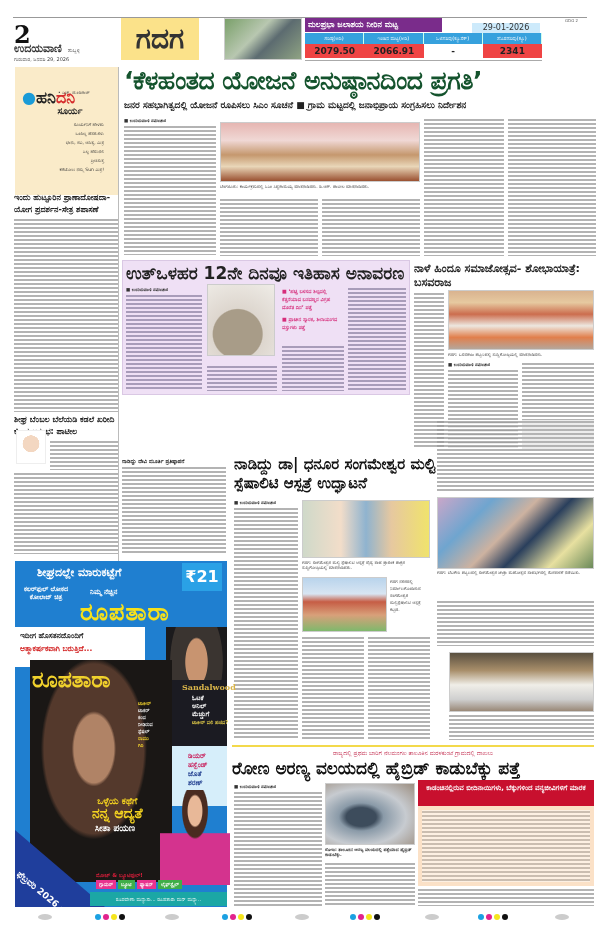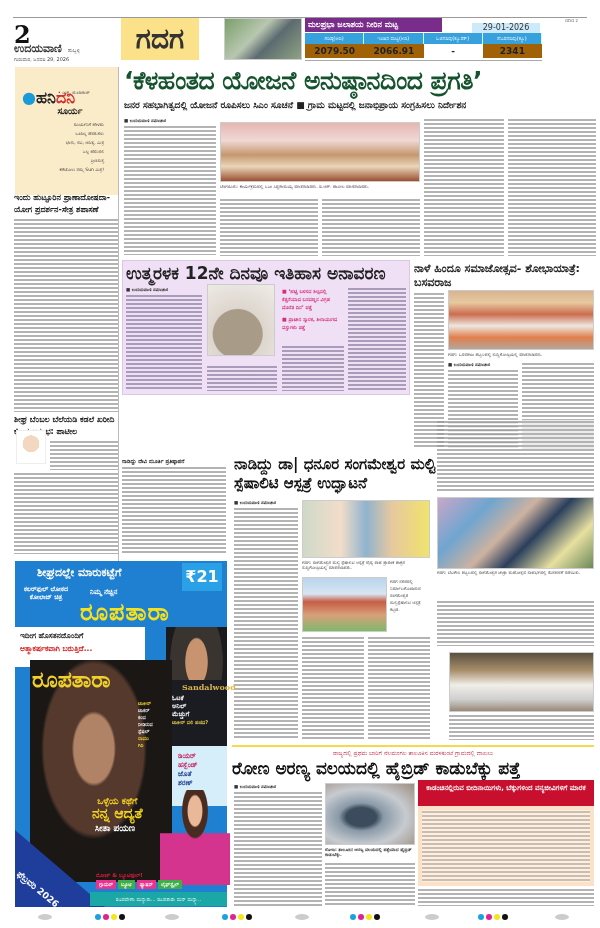--- a/index.html
+++ b/index.html
@@ -13,21 +13,21 @@
 .pgnum{left:14px;top:20px;font:bold 24px "DejaVu Serif",serif;color:#111}
 .paper{left:14px;top:42px;font:bold 11px "DejaVu Sans",sans-serif;color:#333}
 .paper small{font-size:5px;font-weight:normal;margin-left:6px}
 .pdate{left:14px;top:56px;font-size:5px;color:#444}
 .city{left:121px;top:18px;width:78px;height:42px;background:#fbe28a;display:flex;align-items:center;justify-content:center;font:bold 28px "DejaVu Sans",sans-serif;color:#333}
 .damphoto{left:224px;top:18px;width:78px;height:42px;background:linear-gradient(135deg,#7aa06a 0%,#b8c7b0 40%,#5c6b70 60%,#8fa383 100%)}
 .dam-title{left:305px;top:18px;width:137px;height:14px;background:#7a2c8b;color:#fff;font-size:8px;font-weight:bold;padding-left:3px;line-height:14px;white-space:nowrap;overflow:hidden}
 .dam-date{left:472px;top:23px;width:68px;height:10px;background:#cdeafb;font-size:8px;text-align:center;line-height:10px;color:#333}
 .dam-head{left:305px;top:33px;width:237px;height:11px;background:#36a1dd;display:flex}
 .dam-head span{flex:1;color:#fff;font-size:5px;text-align:center;line-height:11px;border-right:1px solid #cfe;}
-.dam-vals{left:305px;top:44px;width:237px;height:14px;display:flex;background:#a16207}
+.dam-vals{left:305px;top:44px;width:237px;height:14px;display:flex;background:#ef4444}
 .dam-vals span{flex:1;text-align:center;font-size:9px;font-weight:bold;line-height:14px;color:#222}
 .dam-vals span:nth-child(3){background:#fff}
 .gdg{left:565px;top:18px;font-size:4px;color:#666}
 .hdr-rule2{left:305px;right:58px;top:60px;height:1px;background:#aaa}
 
 .lcol-box{left:15px;top:67px;width:104px;height:128px;background:#faebc9}
 .hd-title{left:22px;top:88px;font:bold 16px "DejaVu Sans",sans-serif;color:#222}
 .hd-title .drop{color:#1a9bd7}
 .hd-title .red{color:#d62d2d}
 .hd-author{left:58px;top:90px;font-size:4.5px;color:#444}
@@ -76,24 +76,24 @@
 .ad-man{left:166px;top:627px;width:61px;height:100px;background:radial-gradient(ellipse at 50% 35%,#c89470 0 25%,#3a3430 27% 60%,#1b1a1c 62%)}
 .cover{left:30px;top:660px;width:142px;height:222px;background:radial-gradient(ellipse at 45% 40%,#b08366 0 18%,#54392c 20% 45%,#1a1715 48%)}
 .cover-title{left:32px;top:667px;font:bold 22px "DejaVu Sans",sans-serif;color:#f0d12c}
 .cover-r{left:138px;top:700px;width:34px;font-size:5px;font-weight:bold;line-height:7px;color:#eee}
 .cover-r b{color:#f0d12c}
 .cover-qt{left:92px;top:795px;font:bold 9px "DejaVu Sans",sans-serif;color:#f3d220;text-align:center;line-height:12px}
 .cover-qt2{font-size:14px}
 .cover-name{left:95px;top:823px;font:bold 9px "DejaVu Sans",sans-serif;color:#fff}
 .sw-box{left:172px;top:680px;width:55px;height:66px;background:#1b1b22}
 .sw-t{left:182px;top:682px;font:bold 8px "DejaVu Serif",serif;color:#d9b54a}
-.sw-r{left:172px;top:694px;font:bold 6.5px "DejaVu Sans",sans-serif;line-height:8px;color:#fff}
+.sw-r{left:192px;top:694px;font:bold 6.5px "DejaVu Sans",sans-serif;line-height:8px;color:#fff}
 .sw-r span{color:#e9d24a;font-size:5px}
 .lb-box{left:172px;top:746px;width:55px;height:60px;background:#d6eefa}
-.lb-t{left:178px;top:752px;font:bold 7px "DejaVu Sans",sans-serif;line-height:9px;color:#c81e5a}
+.lb-t{left:188px;top:752px;font:bold 7px "DejaVu Sans",sans-serif;line-height:9px;color:#c81e5a}
 .lb-t2{color:#213e8f}
 .girl{left:160px;top:790px;width:70px;height:95px;background:radial-gradient(ellipse at 50% 22%,#e8b898 0 14%,#4a2b20 16% 25%,transparent 27%),linear-gradient(180deg,transparent 45%,#d4338e 46% 100%)}
 .ad-tri{left:15px;top:830px;width:0;height:0;border-bottom:77px solid #1f3e9c;border-right:90px solid transparent}
 .ad-tri-t{left:22px;top:868px;font:bold 9px "DejaVu Sans",sans-serif;color:#fff;transform:rotate(40deg);transform-origin:left top;line-height:12px}
 .ad-b1{left:96px;top:872px;font:bold 5.5px "DejaVu Sans",sans-serif;color:#d41e3a}
 .ad-tags{left:96px;top:880px;display:flex;gap:2px}
 .ad-tags span{font-size:5px;font-weight:bold;padding:1px 3px;color:#fff}
 .ad-band{left:90px;top:892px;width:137px;height:14px;background:#1ba7a5;color:#fff;font-size:5px;line-height:14px;text-align:center}
 
 .kicker-bar{left:232px;top:745px;width:362px;height:12px;background:#fff;border-top:2px solid #f3d94b}
@@ -158,21 +158,21 @@
 <div class="abs byline" style="left:124px;top:118px">■ ಉದಯವಾಣಿ ಸಮಾಚಾರ</div>
 <div class="abs txt" style="left:124px;top:125px;width:92px;height:130px"></div>
 <div class="abs main-photo photo"></div>
 <div class="abs main-cap">ಬೆಂಗಳೂರು: ಕಾರ್ಯಕ್ರಮದಲ್ಲಿ ಸಿಎಂ ಸಿದ್ದರಾಮಯ್ಯ ಮಾತನಾಡಿದರು. ಡಿ.ಆರ್. ಪಾಟೀಲ ಮಾತನಾಡಿದರು.</div>
 <div class="abs txt" style="left:220px;top:198px;width:98px;height:58px"></div>
 <div class="abs txt" style="left:322px;top:198px;width:98px;height:58px"></div>
 <div class="abs txt" style="left:424px;top:118px;width:80px;height:138px"></div>
 <div class="abs txt" style="left:508px;top:118px;width:88px;height:138px"></div>
 
 <div class="abs pbox"></div>
-<div class="abs p-head">ಉತ್ಮರಳಕ 12ನೇ ದಿನವೂ ಇತಿಹಾಸ ಅನಾವರಣ</div>
+<div class="abs p-head">ಉತ್ಒಳಹರ 12ನೇ ದಿನವೂ ಇತಿಹಾಸ ಅನಾವರಣ</div>
 <div class="abs byline" style="left:126px;top:287px">■ ಉದಯವಾಣಿ ಸಮಾಚಾರ</div>
 <div class="abs txtl" style="left:126px;top:294px;width:76px;height:96px"></div>
 <div class="abs p-photo photo"></div>
 <div class="abs txtl" style="left:207px;top:365px;width:70px;height:26px"></div>
 <div class="abs p-bul">
   <div><span>■ </span><span>‘ಹಚ್ಚ ಬಳಸದ ಶಿಲ್ಪದಲ್ಲಿ ಕೆತ್ತನೆಯಾದ ಬಸವಣ್ಣನ ವಿಗ್ರಹ ದೊರೆತ ದಿನ’ ಪತ್ತೆ</span></div>
   <div style="margin-top:4px"><span>■ </span><span>ಪ್ರಾಚೀನ ಸ್ಮಾರಕ, ಶಿಲಾಯುಗದ ವಸ್ತುಗಳು ಪತ್ತೆ</span></div>
 </div>
 <div class="abs txtl" style="left:282px;top:345px;width:62px;height:46px"></div>
 <div class="abs txtl" style="left:348px;top:287px;width:58px;height:104px"></div>

